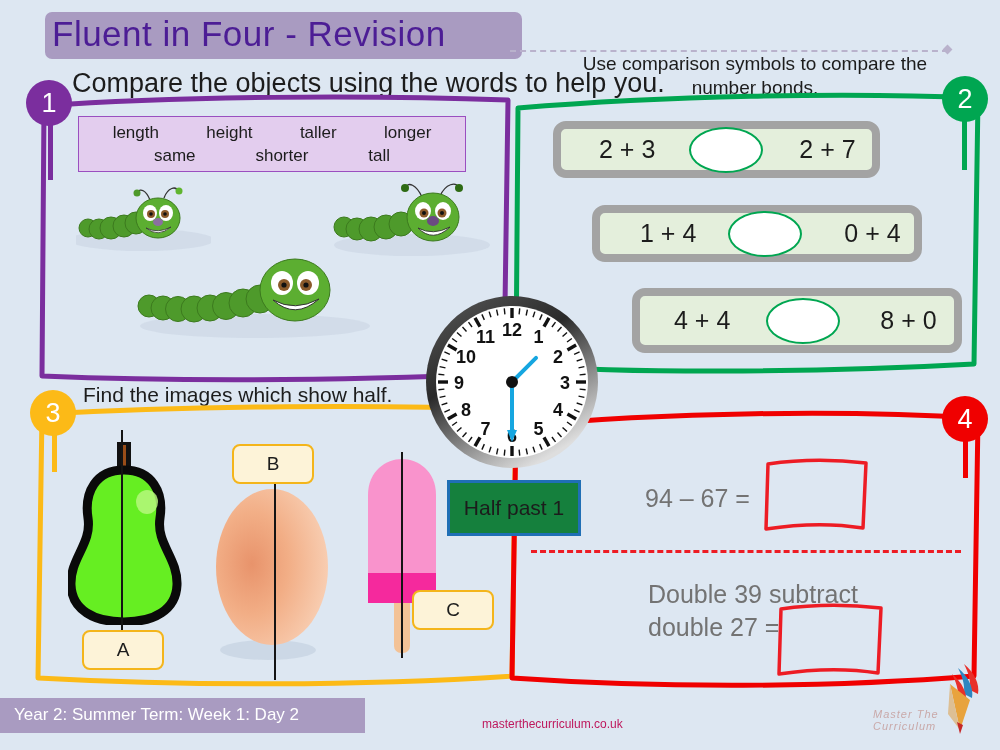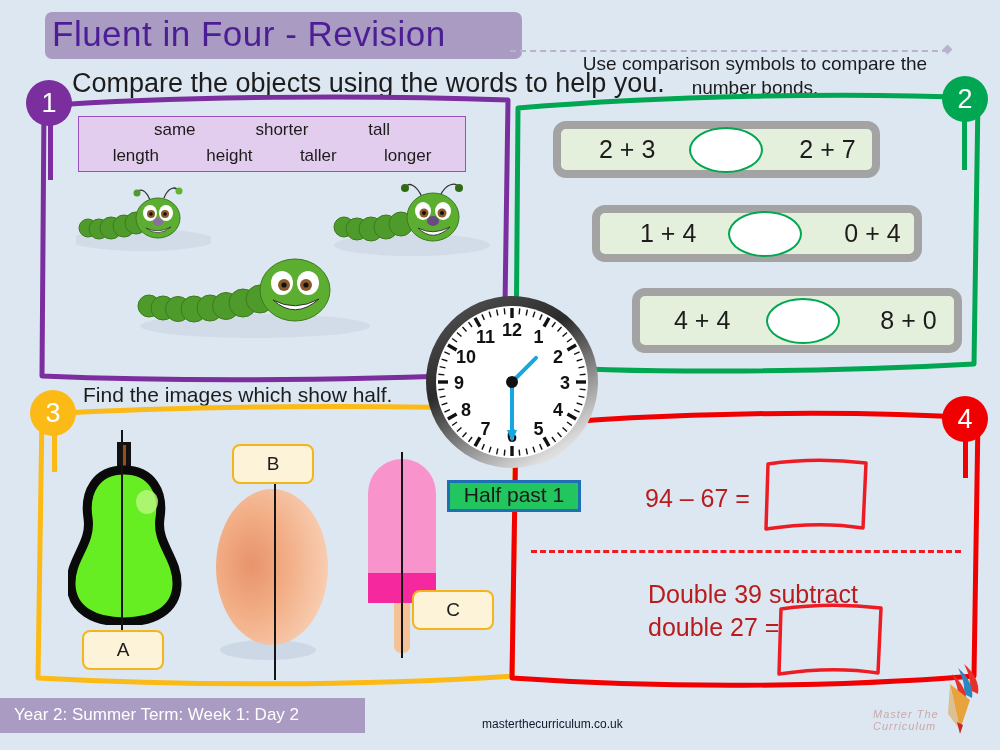--- a/index.html
+++ b/index.html
@@ -112,53 +112,53 @@
     font-size: 19px; color: #1C1C1C;
     z-index: 9;
   }
   .tag-line {
     position: absolute; width: 2px; background: #141414; z-index: 8;
   }
   .obj { position: absolute; z-index: 7; }
 
   
   .q4-expr {
-    position: absolute; font-size: 25px; color: #b91c1c; line-height: 1.35;
+    position: absolute; font-size: 25px; color: #737373; line-height: 1.35;
   }
   .answer-box { position: absolute; z-index: 8; }
   #q4-divider {
     position: absolute; left: 531px; top: 550px;
     width: 430px; height: 0;
     border-top: 3px dashed #ED1C24;
   }
 
   
   #clock-wrap { position: absolute; left: 424px; top: 294px; z-index: 20; }
   #clock-label {
     position: absolute; left: 447px; top: 480px;
-    width: 134px; height: 32px;
-    background: #22c55e; border: 3px solid #1F6FB5;
-    display: flex; justify-content: center;
+    width: 134px; height: 56px;
+    background: #15803d; border: 3px solid #1F6FB5;
+    display: flex; align-items: center; justify-content: center;
     font-size: 21px; color: #1C1C1C;
     z-index: 21;
   }
 
   
   #footer-bar {
     position: absolute; left: 0; top: 698px;
     width: 365px; height: 35px;
     background: #A99BC1;
   }
   #footer-text {
     position: absolute; left: 14px; top: 705px;
     font-size: 17px; color: #FFFFFF; white-space: nowrap;
   }
   #footer-site {
     position: absolute; left: 452px; top: 717px;
-    font-size: 12px; color: #0f172a; padding-left: 30px;
+    font-size: 12px; color: #be185d; padding-left: 30px;
   }
   #brand-text {
     position: absolute; left: 873px; top: 708px;
     font-size: 11px; color: #C9A9A9;
     font-style: italic; letter-spacing: 1px;
   }
 </style>
 </head>
 <body>
 
@@ -173,30 +173,30 @@
     <path d="M8,14 C140,4 330,3 472,8 L468,282 C320,288 150,290 6,284 Z" fill="none" stroke="#7B2E9E" stroke-width="5" stroke-linejoin="round"></path>
   </svg>
   <div class="badge-stem" style="left:48px; top:118px; height:62px; background:#7B2E9E;"></div>
   <div class="badge" style="left:26px; top:80px; background:#7B2E9E;">
     <span>1</span>
   </div>
 
   <div id="q1-prompt">Compare the objects using the words to help you.</div>
 
   <div id="word-bank">
-    <div class="wb-row" id="wb-row2">
-      <span>same</span>
-      <span>shorter</span>
-      <span>tall</span>
-    </div>
     <div class="wb-row" id="wb-row1">
       <span>length</span>
       <span>height</span>
       <span>taller</span>
       <span>longer</span>
+    </div>
+    <div class="wb-row" id="wb-row2">
+      <span>same</span>
+      <span>shorter</span>
+      <span>tall</span>
     </div>
   </div>
 
   <svg class="cat" style="left:76px; top:178px; width:135px; height:82px;">
     <ellipse cx="66" cy="62" rx="72" ry="11" fill="#C9D4E2" opacity=".55"></ellipse>
     <g fill="#4E9A2B" stroke="#3C7A1E" stroke-width="1">
       <ellipse cx="12" cy="50" rx="9" ry="9"></ellipse>
       <ellipse cx="23" cy="51" rx="10" ry="10"></ellipse>
       <ellipse cx="35" cy="50" rx="11" ry="11"></ellipse>
       <ellipse cx="48" cy="48" rx="11" ry="11"></ellipse>

